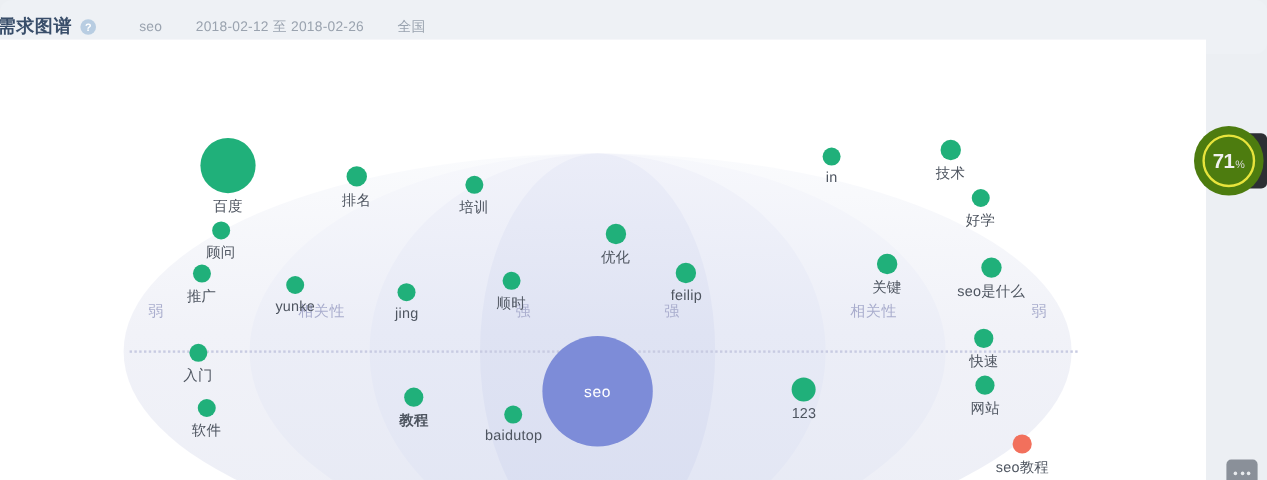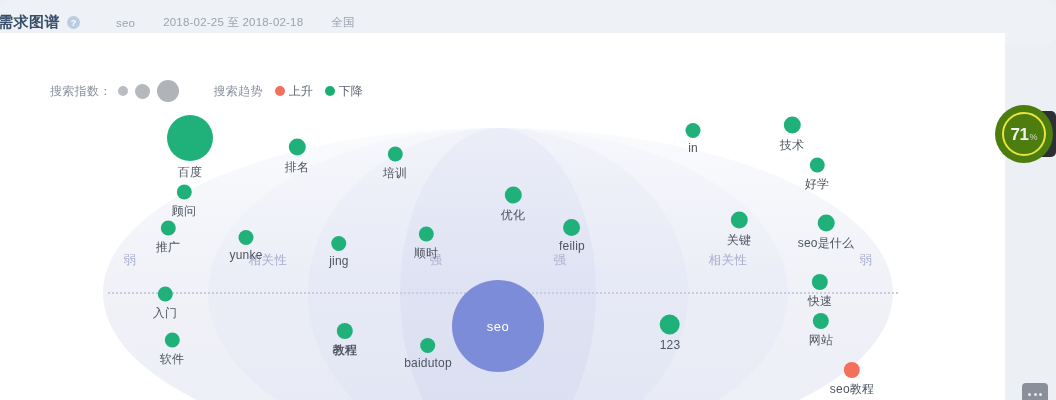--- a/index.html
+++ b/index.html
@@ -142,21 +142,21 @@
   }
   #fab span { width:3px; height:3px; border-radius:50%; background:#e9ebee; }
 </style>
 </head>
 <body>
 
 <div id="header">
   <span id="title">需求图谱</span>
   <span id="help-icon">?</span>
   <span class="hdr-meta first">seo</span>
-  <span class="hdr-meta">2018-02-25 至 2018-02-18</span>
+  <span class="hdr-meta">2018-02-12 至 2018-02-26</span>
   <span class="hdr-meta">全国</span>
 </div>
 
 <div id="card">
 
   <div id="graph">
     <div class="ring" id="ring4"></div>
     <div class="ring" id="ring3"></div>
     <div class="ring" id="ring2"></div>
     <div class="ring" id="ring1"></div>
@@ -262,39 +262,20 @@
         </div>
         <div class="node" style="left: 852px; top: 314px;">
           <div class="bubble" style="width: 16px; height: 16px; background: rgb(242, 112, 92);"></div>
           <div class="lbl">seo教程</div>
         </div>
       </div>
 
     <div id="center-node" style="width: 92px; height: 92px; background: rgb(125, 140, 216);">seo</div>
   </div>
 
-  <div id="legend">
-    <span class="lg-label">搜索指数：</span>
-    <span class="gray-dots">
-      <span class="gd s1"></span>
-      <span class="gd s2"></span>
-      <span class="gd s3"></span>
-    </span>
-    <span id="trend-group">
-      <span class="lg-label">搜索趋势</span>
-      <span class="tr-item">
-        <span class="tr-dot up"></span>
-        <span class="tr-text">上升</span>
-      </span>
-      <span class="tr-item">
-        <span class="tr-dot down"></span>
-        <span class="tr-text">下降</span>
-      </span>
-    </span>
-  </div>
 </div>
 
 <div id="perf">
   <div id="perf-panel">
     <span id="perf-val">41</span>
     <span id="perf-cap">CPU</span>
   </div>
   <div id="perf-gauge">
     <div id="perf-ring">
       <span id="perf-pct">71</span>

